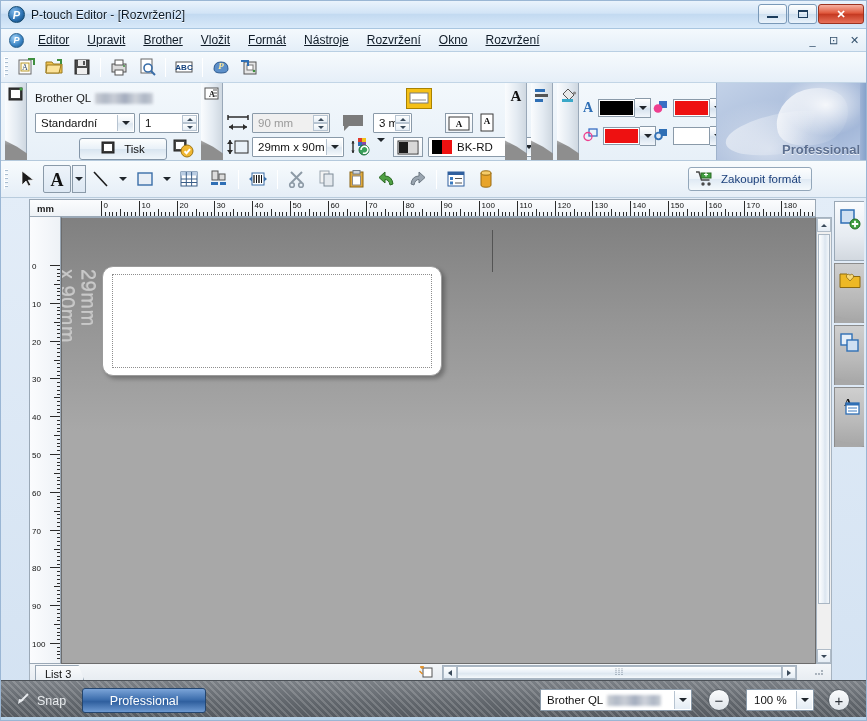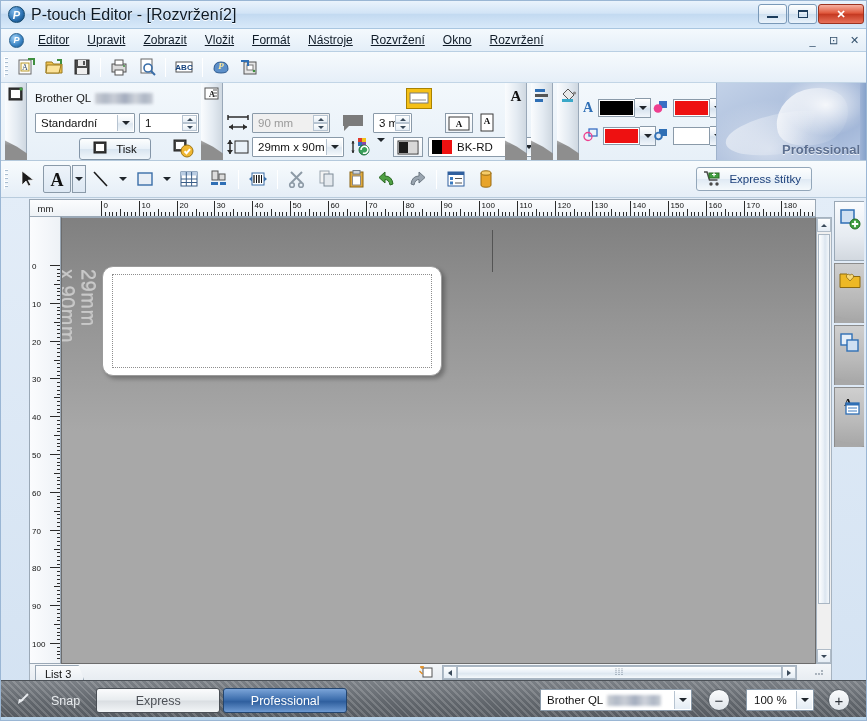--- a/index.html
+++ b/index.html
@@ -28,21 +28,21 @@
   }
   .app-icon {
     width: 17px; height: 17px; margin-left: 7px; margin-right: 6px;
     border-radius: 50%;
     background: radial-gradient(circle at 35% 30%, #7fb8ea 0%, #2a6fb0 60%, #12436e 100%);
     color: #fff; font-size: 11px; font-weight: bold; font-style: italic;
     display: flex; align-items: center; justify-content: center;
     border: 1px solid #14496f;
   }
   .title-text {
-    font-size: 16px; color: #0d1a26; text-shadow: 0 1px 0 #fff;
+    font-size: 12px; color: #0d1a26; text-shadow: 0 1px 0 #fff;
   }
   .win-btns { position: absolute; right: 4px; top: 3px; display: flex; gap: 1px; }
   .win-btn {
     width: 29px; height: 20px;
     border: 1px solid #7a99b8;
     border-radius: 3px;
     background: linear-gradient(180deg,#fdfefe 0%,#e2ecf6 48%,#cfe0f0 52%,#eaf3fb 100%);
     display: flex; align-items: center; justify-content: center;
     color: #1c3c5c; font-size: 11px;
   }
@@ -221,21 +221,21 @@
     display: flex; align-items: center; gap: 7px;
     font-size: 11.5px; color: #1b3f7a;
   }
 
   
   .ruler-corner {
     position: absolute; left: 28px; top: 198px; width: 32px; height: 18px;
     background: linear-gradient(180deg,#fcfdfe 0%, #eef2f6 100%);
     border: 1px solid #9aa8b6; border-right: none;
     display: flex; align-items: center; justify-content: center;
-    font-size: 9.5px; color: #1a1a1a;
+    font-size: 9.5px; color: #1a1a1a; font-weight: bold;
   }
   .hruler {
     position: absolute; left: 60px; top: 198px; width: 755px; height: 18px;
     background: linear-gradient(180deg,#fbfcfe 0%, #eef2f6 100%);
     border: 1px solid #9aa8b6; border-left: none;
     overflow: hidden;
   }
   .vruler {
     position: absolute; left: 28px; top: 216px; width: 32px; height: 447px;
     background: linear-gradient(90deg,#fbfcfe 0%, #eef2f6 100%);
@@ -342,21 +342,21 @@
     position: absolute; left: 0; bottom: 0; width: 867px; height: 40px;
     background:
       repeating-linear-gradient(45deg, rgba(255,255,255,.16) 0 2px, rgba(0,0,0,0) 2px 5px),
       linear-gradient(180deg,#7b8086 0%, #63686e 50%, #53585e 100%);
     border-top: 1px solid #4c5157;
     display: flex; align-items: center;
   }
   .mode-btn {
     height: 25px; padding: 0 12px; margin-right: 3px;
     border: 1px solid #4a4f55; border-radius: 3px;
-    display: flex; align-items: center; justify-content: center; gap: 20px;
+    display: flex; align-items: center; justify-content: center; gap: 6px;
     font-size: 12.5px;
   }
   .mode-snap {
     background: transparent; border-color: transparent; color: #e9ecef; padding-left: 14px;
   }
   .mode-express {
     background: linear-gradient(180deg,#fbfcfd 0%,#e8ecef 48%,#dadee2 52%,#f2f5f7 100%);
     color: #4d5157; min-width: 124px;
   }
   .mode-pro {
@@ -403,21 +403,21 @@
           <i class="win-max-glyph"></i>
         </div>
       <div class="win-btn close">✕</div>
     </div>
   </div>
 
   <div class="menubar">
     <div class="menu-doc-icon">P</div>
     <div class="menu-item"><u>Editor</u></div>
     <div class="menu-item"><u>Upravit</u></div>
-    <div class="menu-item"><u>Zobrazit</u></div>
+    <div class="menu-item"><u>Brother</u></div>
     <div class="menu-item"><u>Vložit</u></div>
     <div class="menu-item"><u>Formát</u></div>
     <div class="menu-item"><u>Nástroje</u></div>
     <div class="menu-item"><u>Rozvržení</u></div>
     <div class="menu-item"><u>Okno</u></div>
     <div class="menu-item"><u>Rozvržení</u></div>
     <div class="mdi-btns">
       <div class="mdi-btn">_</div>
       <div class="mdi-btn">⊡</div>
       <div class="mdi-btn">✕</div>
@@ -516,21 +516,21 @@
         <span>1</span>
         <span class="spbtns">
           <span class="spb">
               <i class="caret-up"></i>
             </span>
           <span class="spb">
               <i class="caret-dn"></i>
             </span>
         </span>
       </div>
-      <div class="btn3d" style="position:absolute;left:52px;top:55px;width:72px;">
+      <div class="btn3d" style="position:absolute;left:52px;top:55px;width:88px;">
         <span>
           <svg width="17" height="15" viewBox="0 0 17 15">
             <rect x="1" y="1" width="12" height="11" fill="#3a3a3a" stroke="#1e1e1e"></rect>
             <rect x="3" y="3" width="8" height="7" fill="#fff"></rect>
           </svg>
         </span>
         <span>Tisk</span>
       </div>
       <div style="position:absolute;left:146px;top:55px;">
         <svg width="22" height="20" viewBox="0 0 22 20">
@@ -854,21 +854,21 @@
     <div class="buy-btn">
       <span>
         <svg width="19" height="17" viewBox="0 0 19 17">
           <path d="M1 2 h3 l2.5 8 h8" fill="none" stroke="#4a4a4a" stroke-width="1.5"></path>
           <rect x="6" y="3" width="10" height="5" fill="#3f9f3f" stroke="#2c6a24"></rect>
           <path d="M11 2.5 v4 M9 4.5 h4" stroke="#fff" stroke-width="1.2"></path>
           <circle cx="8" cy="14" r="1.7" fill="#4a4a4a"></circle>
           <circle cx="14" cy="14" r="1.7" fill="#4a4a4a"></circle>
         </svg>
       </span>
-      <span>Express štítky</span>
+      <span>Zakoupit formát</span>
     </div>
   </div>
 
   <div class="ruler-corner">
     <span>mm</span>
   </div>
 
   <div class="hruler">
     <svg id="hruler-svg" class="tickline" width="755" height="18">
         <line x1="40.5" y1="1" x2="40.5" y2="18" stroke="#2b2b2b" stroke-width="1"></line>
@@ -1297,23 +1297,20 @@
   <div class="bottombar">
     <div class="mode-btn mode-snap">
       <span>
         <svg width="15" height="15" viewBox="0 0 15 15">
           <path d="M12 2 L5 9" stroke="#e9ecef" stroke-width="1.8"></path>
           <path d="M2 12 l1 -5 l5 1z" fill="#e9ecef"></path>
         </svg>
       </span>
       <span>Snap</span>
     </div>
-    <div class="mode-btn mode-express">
-      <span>Express</span>
-    </div>
     <div class="mode-btn mode-pro">
       <span>Professional</span>
     </div>
 
     <div class="printer-combo">
       <span>Brother QL</span>
       <span class="blurname" style="margin-left:4px;width:54px;"></span>
       <span class="arrow" style="position:absolute;right:1px;top:1px;bottom:1px;width:16px;background:linear-gradient(180deg,#ffffff,#e4ecf4);border-left:1px solid #b7c4d1;display:flex;align-items:center;justify-content:center;">
           <i class="caret"></i>
         </span>

